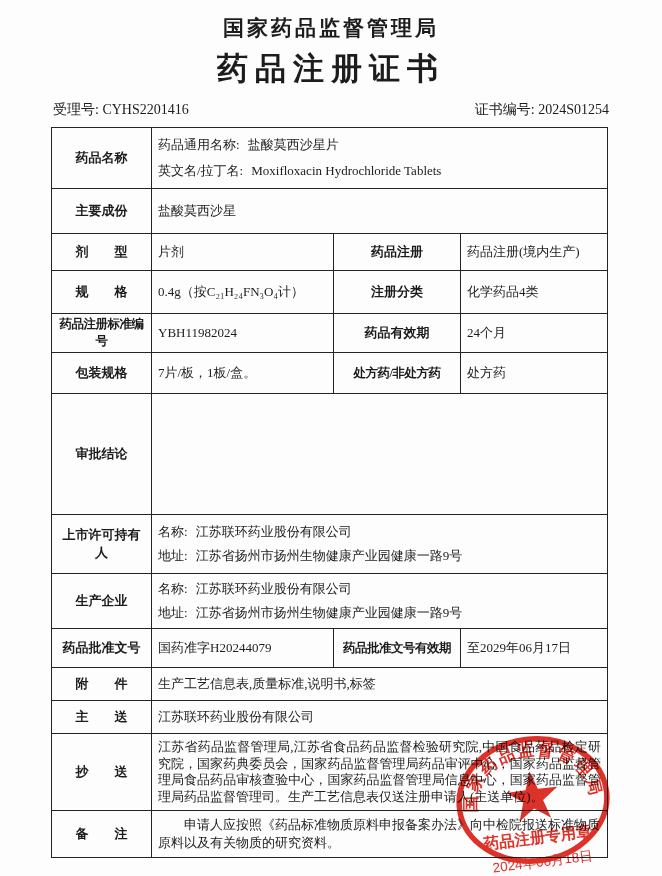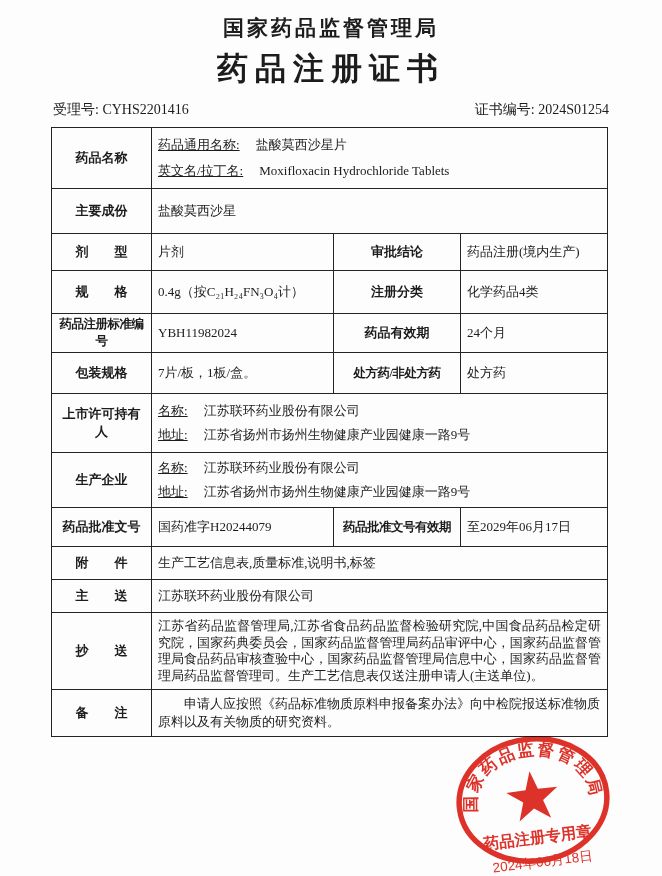--- a/index.html
+++ b/index.html
@@ -31,21 +31,21 @@
     padding:1px 6px;vertical-align:middle;
     font-size:13px;overflow:hidden;
   }
   td.label{
     text-align:center;font-weight:bold;font-size:14px;padding:1px 2px;
   }
   td.label.tight{font-size:12.5px;letter-spacing:-0.5px;margin-top:44px;}
   td.value{padding-left:10px;}
   .vline{line-height:26px;}
   .vline2{line-height:24px;}
-  .vline .lbl,.vline2 .lbl{margin-right:16px;text-decoration:underline;}
+  .vline .lbl,.vline2 .lbl{margin-right:8px;}
   td.cc-cell{
     font-size:12px;line-height:16.5px;text-align:justify;
     padding:4px 8px 4px 9px;vertical-align:middle;
   }
   td.remark-cell{
     font-size:12.5px;line-height:18px;padding:4px 8px 4px 9px;
     vertical-align:top;padding-top:7px;
   }
   td.remark-cell .indent{text-indent:2em;}
   
@@ -86,40 +86,44 @@
       <div class="vline"><span class="lbl">英文名/拉丁名:</span><span>Moxifloxacin Hydrochloride Tablets</span></div>
     </td>
   </tr>
   <tr class="r2">
     <td class="label">主要成份</td>
     <td class="value" colspan="3">盐酸莫西沙星</td>
   </tr>
   <tr class="r3">
     <td class="label">剂　　型</td>
     <td class="value">片剂</td>
-    <td class="label">审批结论</td>
+    <td class="label">药品注册</td>
     <td class="value">药品注册(境内生产)</td>
   </tr>
   <tr class="r4">
     <td class="label">规　　格</td>
     <td class="value">0.4g（按C₂₁H₂₄FN₃O₄计）</td>
     <td class="label">注册分类</td>
     <td class="value">化学药品4类</td>
   </tr>
   <tr class="r5">
     <td class="label tight">药品注册标准编号</td>
     <td class="value">YBH11982024</td>
     <td class="label">药品有效期</td>
     <td class="value">24个月</td>
   </tr>
   <tr class="r6">
     <td class="label">包装规格</td>
     <td class="value">7片/板，1板/盒。</td>
     <td class="label tight">处方药/非处方药</td>
     <td class="value">处方药</td>
+  </tr>
+  <tr class="r7">
+    <td class="label">审批结论</td>
+    <td class="value" colspan="3"></td>
   </tr>
   <tr class="r8">
     <td class="label">上市许可持有人</td>
     <td class="value" colspan="3">
       <div class="vline2"><span class="lbl">名称:</span><span>江苏联环药业股份有限公司</span></div>
       <div class="vline2"><span class="lbl">地址:</span><span>江苏省扬州市扬州生物健康产业园健康一路9号</span></div>
     </td>
   </tr>
   <tr class="r9">
     <td class="label">生产企业</td>

